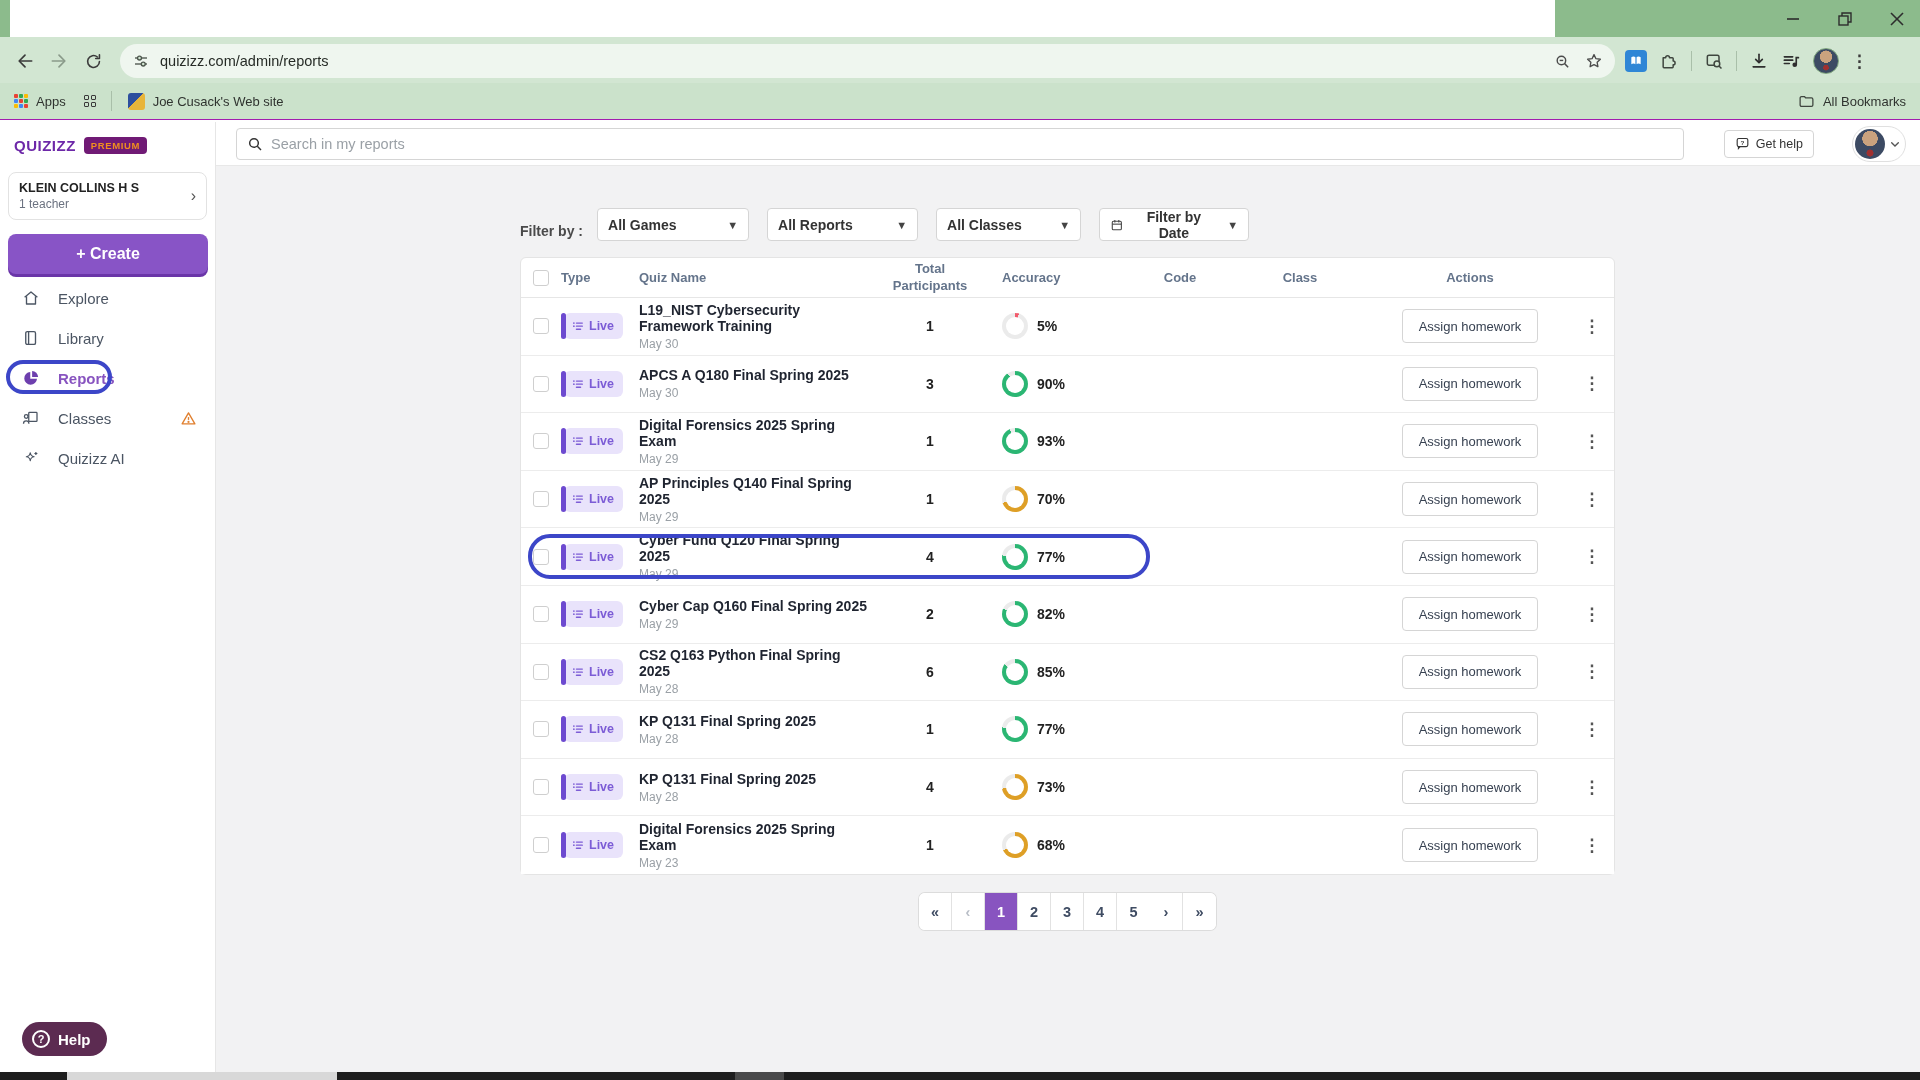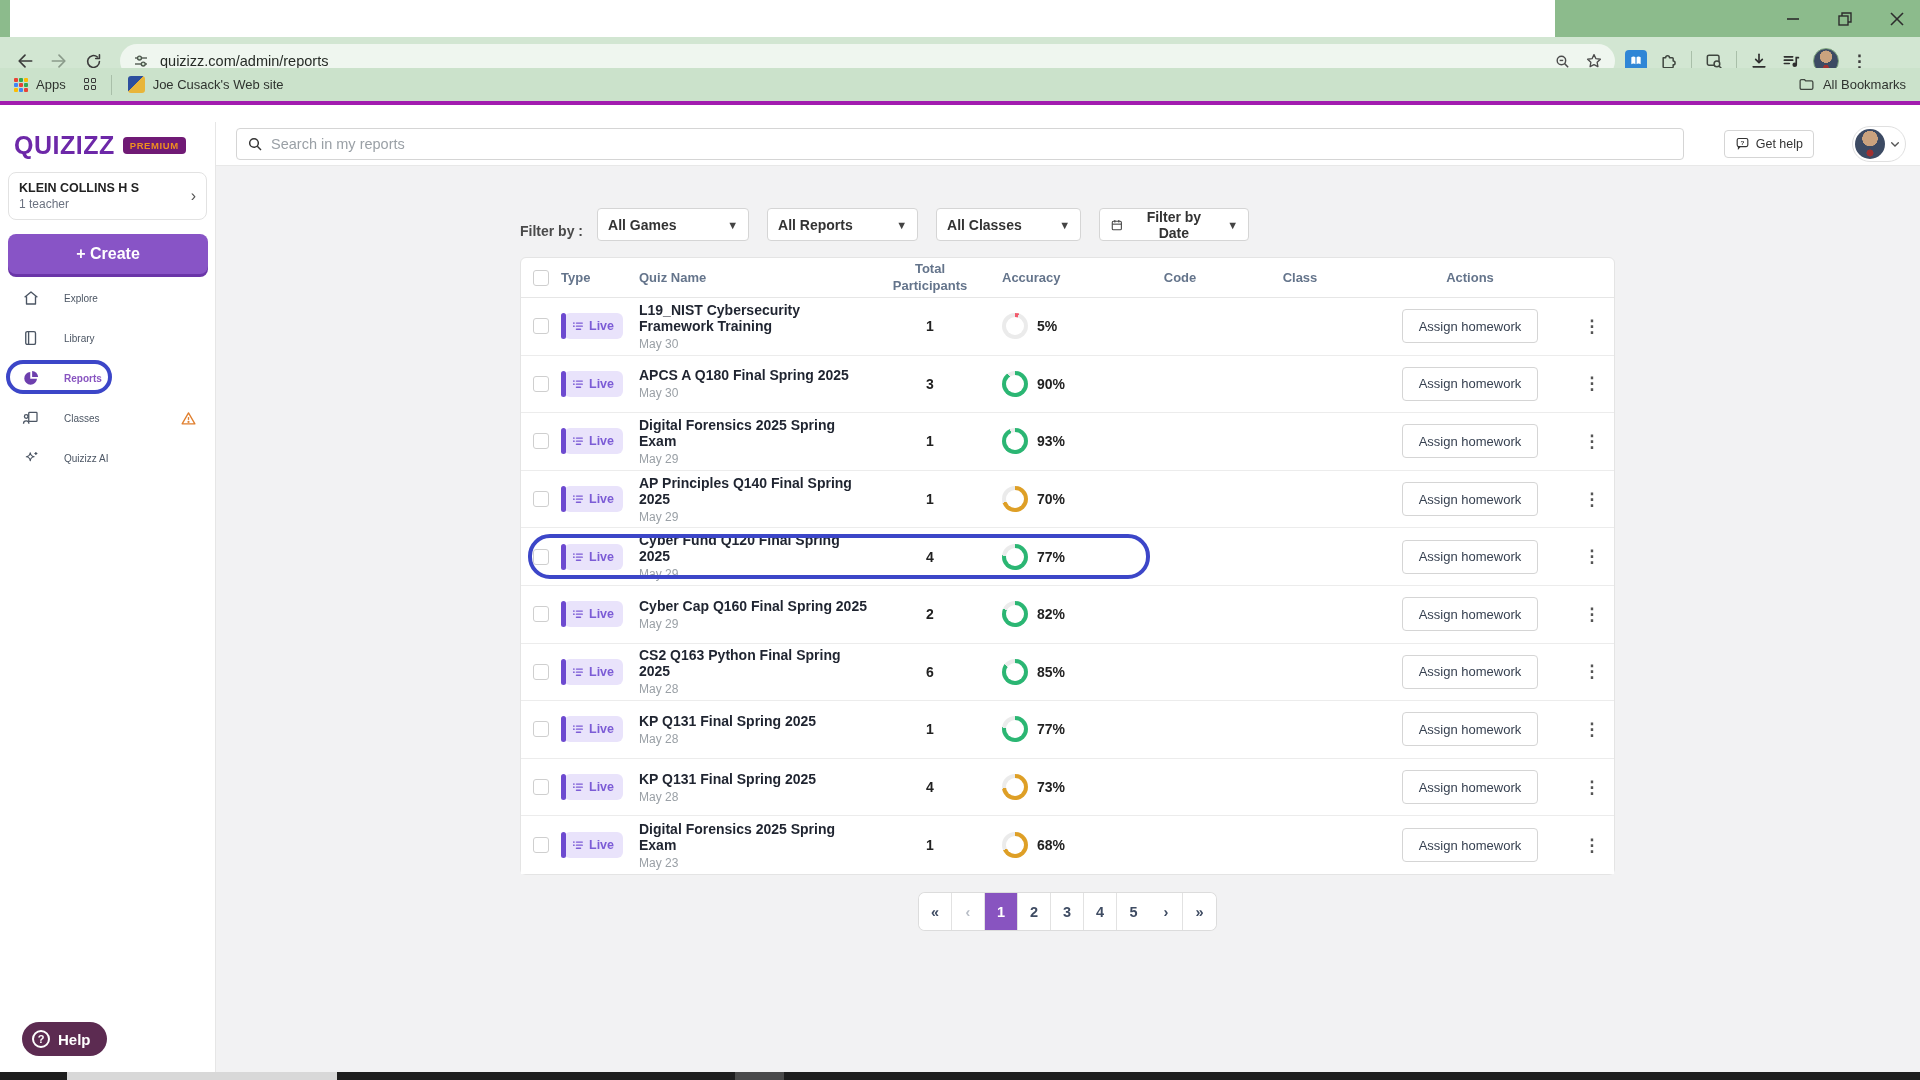--- a/index.html
+++ b/index.html
@@ -20,47 +20,47 @@
   .omnibox .url { font-size:14.5px; color:#262b26; margin-left:10px; flex:1; }
   .ext-area { display:flex; align-items:center; margin-left:10px; gap:12px; }
   .vsep { width:1px; height:20px; background:#a9bfa9; }
   .book-chip { width:22px; height:22px; background:#2f86d6; border-radius:4px; display:flex; align-items:center; justify-content:center; }
   .chrome-avatar { width:26px; height:26px; border-radius:50%;
       background: radial-gradient(circle at 50% 32%, #caa27e 0 30%, rgba(0,0,0,0) 31%),
                   radial-gradient(circle at 50% 78%, #a03030 0 12%, rgba(0,0,0,0) 13%),
                   linear-gradient(#3c4a63 0 100%); border:1px solid #7da37d; }
   .kebab { font-size:17px; color:#3a3a3a; font-weight:700; }
 
-  .bookmarksbar { position:absolute; left:0; top:68px; width:1920px; height:37px; background:#cbe2cb; border-bottom:4px solid #a21caf; display:flex; align-items:center; padding:0 14px; }
+  .bookmarksbar { position:absolute; left:0; top:83px; width:1920px; height:37px; background:#cbe2cb; border-bottom:1px solid #a21caf; display:flex; align-items:center; padding:0 14px; }
   .bm-label { font-size:13px; color:#2f332f; margin-left:8px; }
   .apps-grid { width:14px; height:14px; display:grid; grid-template-columns:repeat(3,4px); grid-template-rows:repeat(3,4px); gap:1px; }
   .apps-grid span { border-radius:1px; }
   .grid2 { width:13px; height:13px; display:grid; grid-template-columns:repeat(2,5px); grid-template-rows:repeat(2,5px); gap:2px; }
   .grid2 span { border:1.5px solid #3a3a3a; border-radius:1px; }
   .site-fav { width:17px; height:17px; border-radius:3px; background:linear-gradient(135deg,#2d4f9e 0 45%, #e8b53a 45% 100%); margin-left:16px; }
   .bm-right { margin-left:auto; display:flex; align-items:center;justify-content:space-between; }
 
   
   .app { position:absolute; left:0; top:122px; width:1920px; height:950px; background:#fff; }
   .taskbar { position:absolute; left:0; top:1072px; width:1920px; height:8px; background:#1e1e1e; }
   .taskbar .seg-light { position:absolute; left:67px; top:0; width:270px; height:8px; background:#d8d8d8; }
   .taskbar .seg-mid { position:absolute; left:735px; top:0; width:49px; height:8px; background:#4a4a4a; }
 
   .sidebar { position:absolute; left:0; top:0; width:216px; height:100%; background:#fff; border-right:1px solid #e6e6e6; padding-top:8px; }
   .logo-row { display:flex; align-items:center; padding-left:14px; height:30px; }
-  .logo-text { font-size:25px; font-weight:800; color:#6d28a8; letter-spacing:.5px; }
+  .logo-text { font-size:15px; font-weight:800; color:#6d28a8; letter-spacing:.5px; }
   .premium-badge { margin-left:8px; background:#701a75; color:#ef8f1f; font-size:9.5px; font-weight:700; letter-spacing:.6px; padding:3px 7px; border-radius:4px; }
   .school-card { margin:12px 8px 0 8px; height:48px; border:1px solid #e2e2e2; border-radius:8px; display:flex; align-items:center; padding:0 10px; cursor:pointer; }
   .school-name { font-size:12.5px; font-weight:700; color:#222; }
   .school-meta { font-size:12px; color:#6b7280; margin-top:2px; }
   .school-chevron { margin-left:auto; color:#555; font-size:16px; }
   .create-btn { margin:14px 8px 0 8px; height:40px; width:200px; background:#8854c6; box-shadow:0 3px 0 #6a35a8; border:none; border-radius:8px; color:#fff; font-size:16px; font-weight:700; cursor:pointer; font-family:inherit; }
   .nav { margin-top:4px; }
   .nav-item { position:relative; height:40px; display:flex; align-items:center; padding:0 18px 0 22px; cursor:pointer; }
-  .nav-item .label { margin-left:24px; font-size:10px; color:#4b5563; }
+  .nav-item .label { margin-left:18px; font-size:15px; color:#4b5563; }
   .nav-item.active .label { color:#8854c0; font-weight:700; }
   .nav-item .right-ico { margin-left:auto; }
   .help-pill { position:absolute; left:22px; bottom:16px; height:34px; padding:0 16px 0 10px; background:#5c2b51; border:none; border-radius:17px; display:flex; align-items:center; gap:8px; color:#fff; font-size:15px; font-weight:700; cursor:pointer; font-family:inherit; }
   .q-ring { width:18px; height:18px; border:2px solid #fff; border-radius:50%; display:flex; align-items:center; justify-content:center; font-size:11px; font-weight:700; }
 
   .topbar { position:absolute; left:216px; top:0; right:0; height:44px; background:#fff; border-bottom:1px solid #e8e8e8; display:flex; align-items:center; padding:0 14px 0 20px;gap:24px; }
   .search-box { flex:1; height:32px; border:1px solid #d5d5d5; border-radius:4px; background:#fff; display:flex; align-items:center; padding:0 10px; }
   .search-box input { border:none; outline:none; flex:1; margin-left:8px; font-size:14.5px; color:#333; font-family:inherit; background:transparent; }
   .search-box input::placeholder { color:#9aa0a6; }
   .gethelp-btn { margin-left:16px; height:28px; border:1px solid #d5d5d5; background:#fff; border-radius:4px; display:flex; align-items:center; gap:6px; padding:0 10px; font-size:12.5px; color:#333; cursor:pointer; font-family:inherit; }

